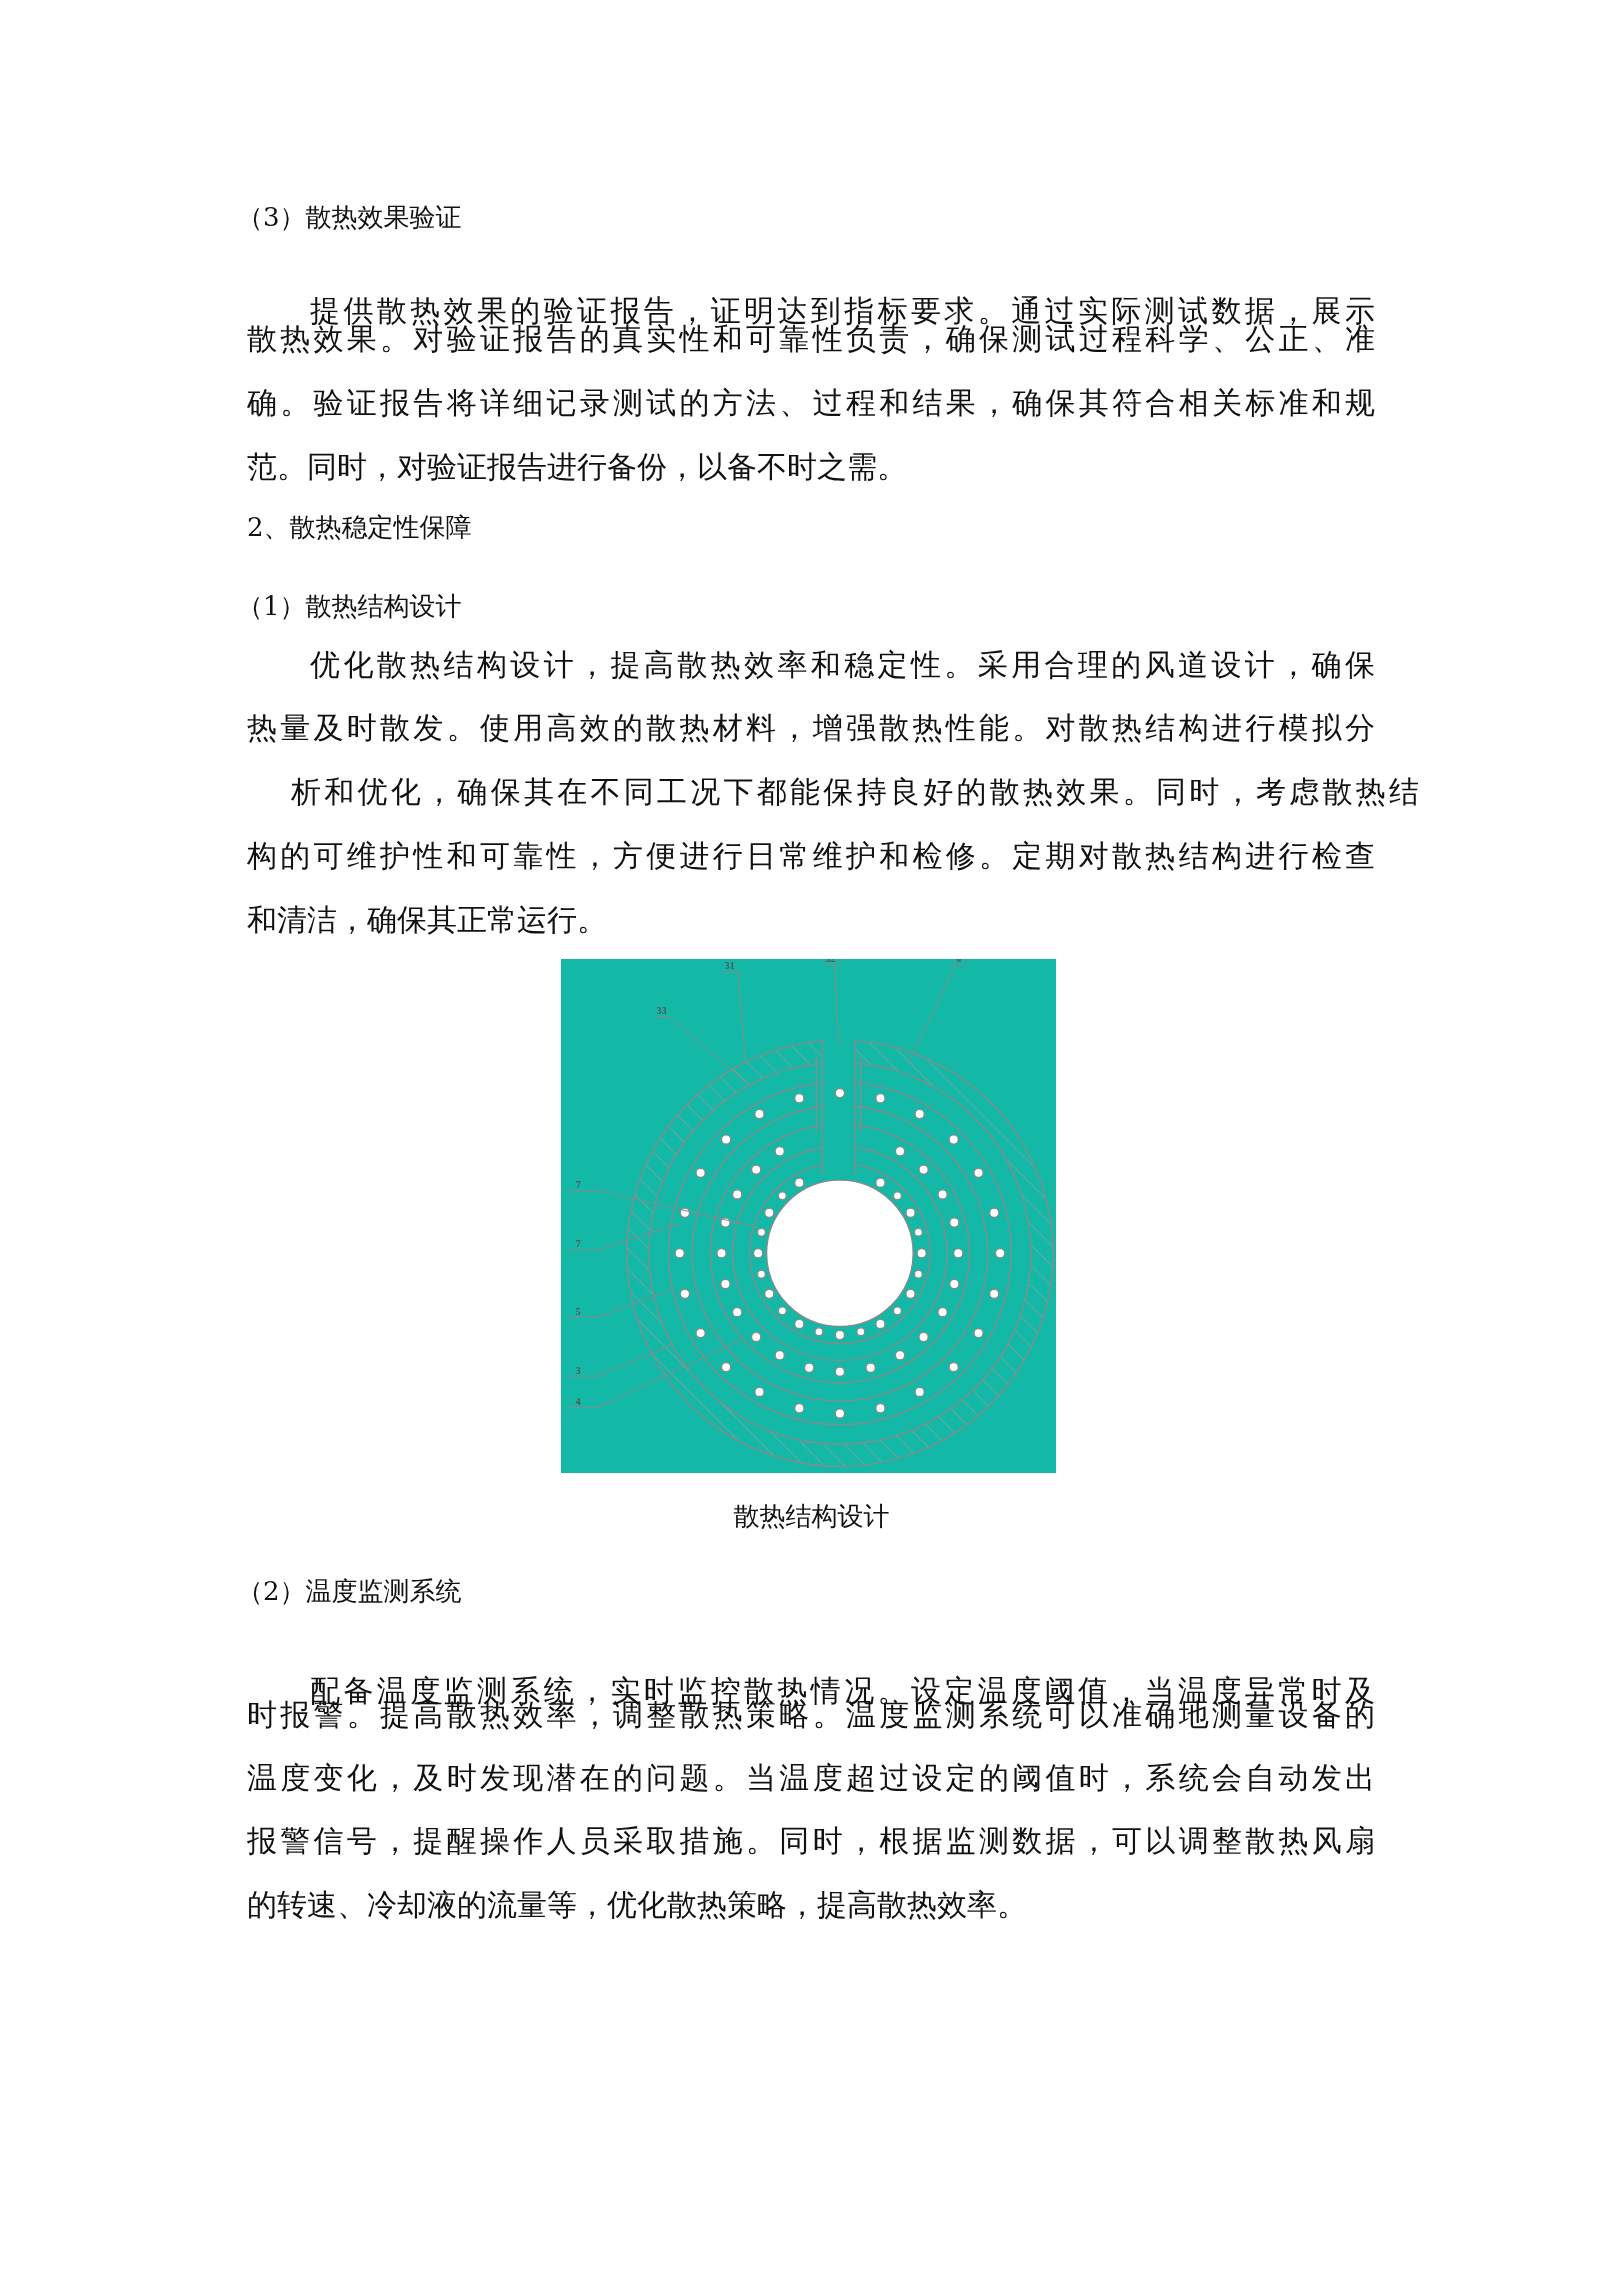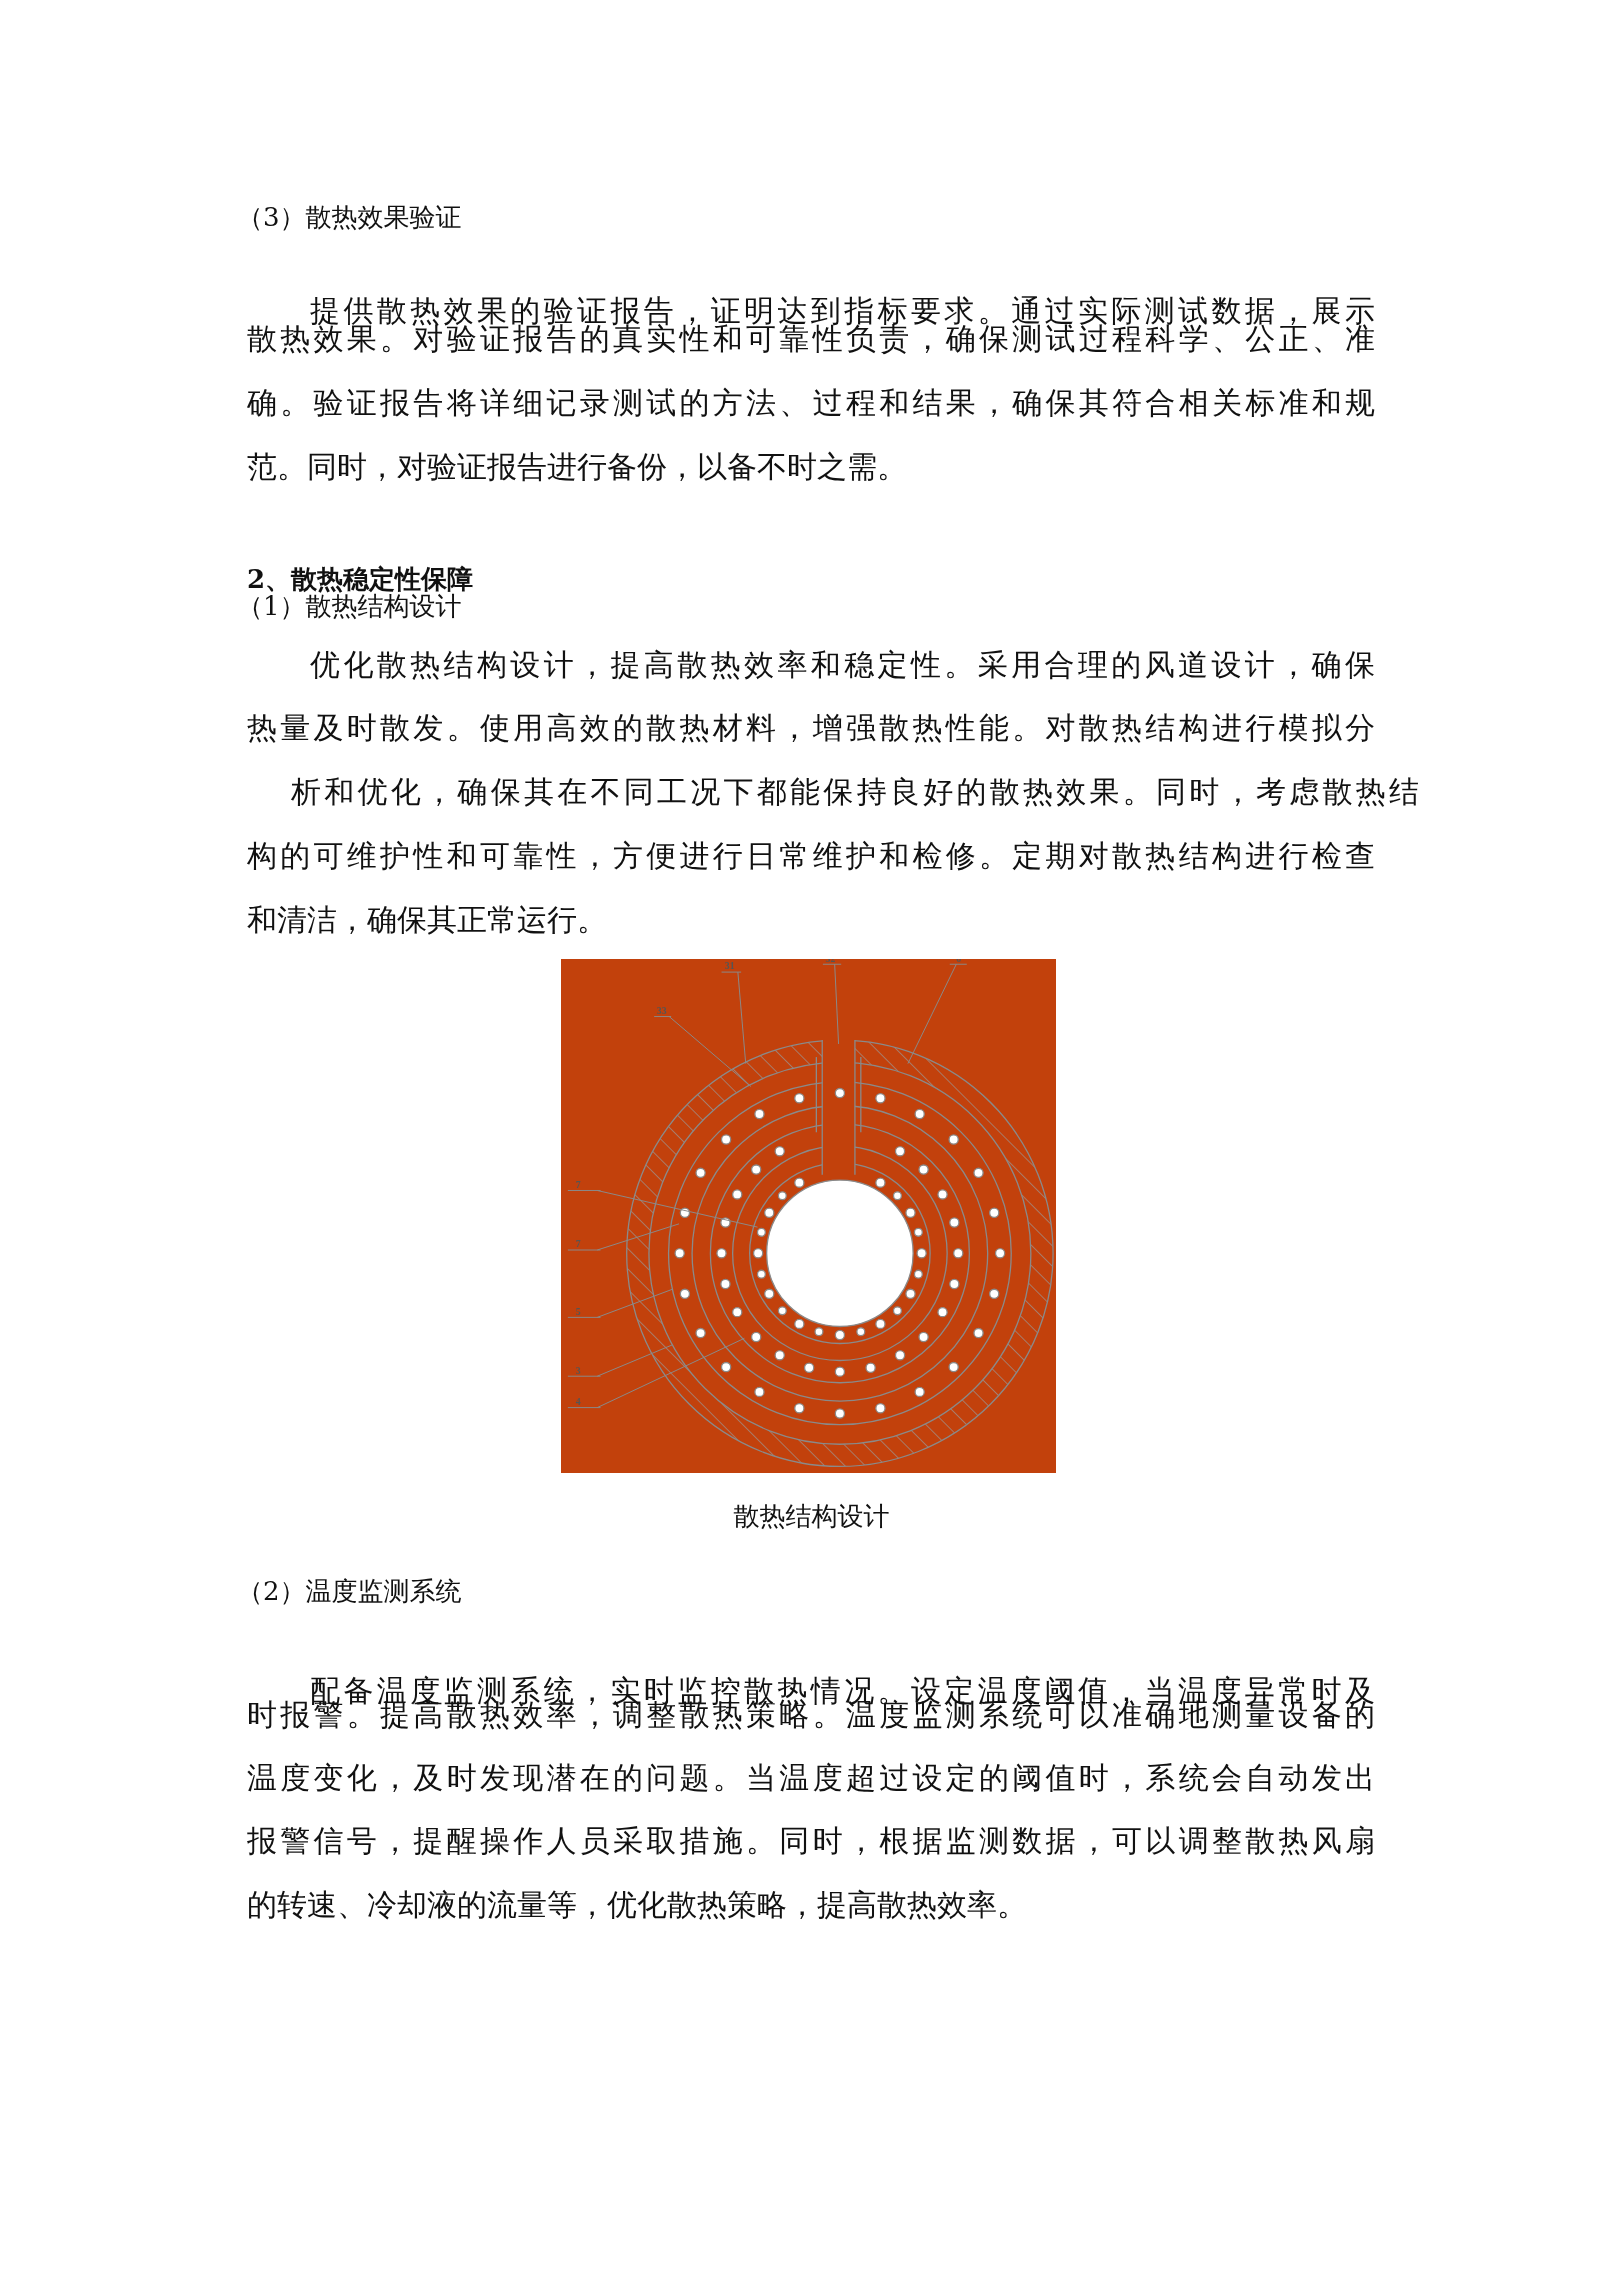--- a/index.html
+++ b/index.html
@@ -5,34 +5,34 @@
   html, body { margin: 0; padding: 0; background: #ffffff; }
   body { width: 1623px; height: 2295px; position: relative; overflow: hidden;
          font-family: "DejaVu Serif", "Liberation Serif", serif; color: #111111; }
   .line { position: absolute; left: 247px; width: 1128px; height: 39px; line-height: 39px;
           font-size: 30px; white-space: nowrap; text-align: justify; text-align-last: justify;
           letter-spacing: 0; }
   .line.last { text-align-last: left; }
   .heading { position: absolute; left: 247px; height: 39px; line-height: 39px; font-size: 26px; white-space: nowrap; }
   .heading.sub { left: 237px; }
   .caption { position: absolute; left: 0; width: 1623px; text-align: center; height: 39px; line-height: 39px; font-size: 26px; }
-  .figure { position: absolute; left: 561px; top: 959px; width: 495px; height: 514px; background: #c2410c; }
+  .figure { position: absolute; left: 561px; top: 959px; width: 495px; height: 514px; background: #14b8a6; }
   .figure svg { width: 100%; height: 100%; display: block; }
   .lbl { font-family: "Liberation Serif", serif; font-size: 15px; fill: #555; font-weight: bold; }
 </style>
 </head>
 <body>
 
 <div class="heading sub" style="top:198px;">（3）散热效果验证</div>
 <div class="line" style="top:255px; left:310px; width:1065px;margin-top:36px;">提供散热效果的验证报告，证明达到指标要求。通过实际测试数据，展示</div>
 <div class="line" style="top:319px;">散热效果。对验证报告的真实性和可靠性负责，确保测试过程科学、公正、准</div>
 <div class="line" style="top:383px;">确。验证报告将详细记录测试的方法、过程和结果，确保其符合相关标准和规</div>
 <div class="line last" style="top:447px;">范。同时，对验证报告进行备份，以备不时之需。</div>
 
-<div class="heading" style="top:560px;font-weight:bold;">2、散热稳定性保障</div>
+<div class="heading" style="top:508px;">2、散热稳定性保障</div>
 
 <div class="heading sub" style="top:587px;">（1）散热结构设计</div>
 <div class="line" style="top:645px; left:310px; width:1065px;">优化散热结构设计，提高散热效率和稳定性。采用合理的风道设计，确保</div>
 <div class="line" style="top:708px;">热量及时散发。使用高效的散热材料，增强散热性能。对散热结构进行模拟分</div>
 <div class="line" style="top:772px;margin-left:44px;">析和优化，确保其在不同工况下都能保持良好的散热效果。同时，考虑散热结</div>
 <div class="line" style="top:836px;">构的可维护性和可靠性，方便进行日常维护和检修。定期对散热结构进行检查</div>
 <div class="line last" style="top:900px;">和清洁，确保其正常运行。</div>
 
 <div class="figure">
   <svg viewBox="0 0 756 786" xmlns="http://www.w3.org/2000/svg">

